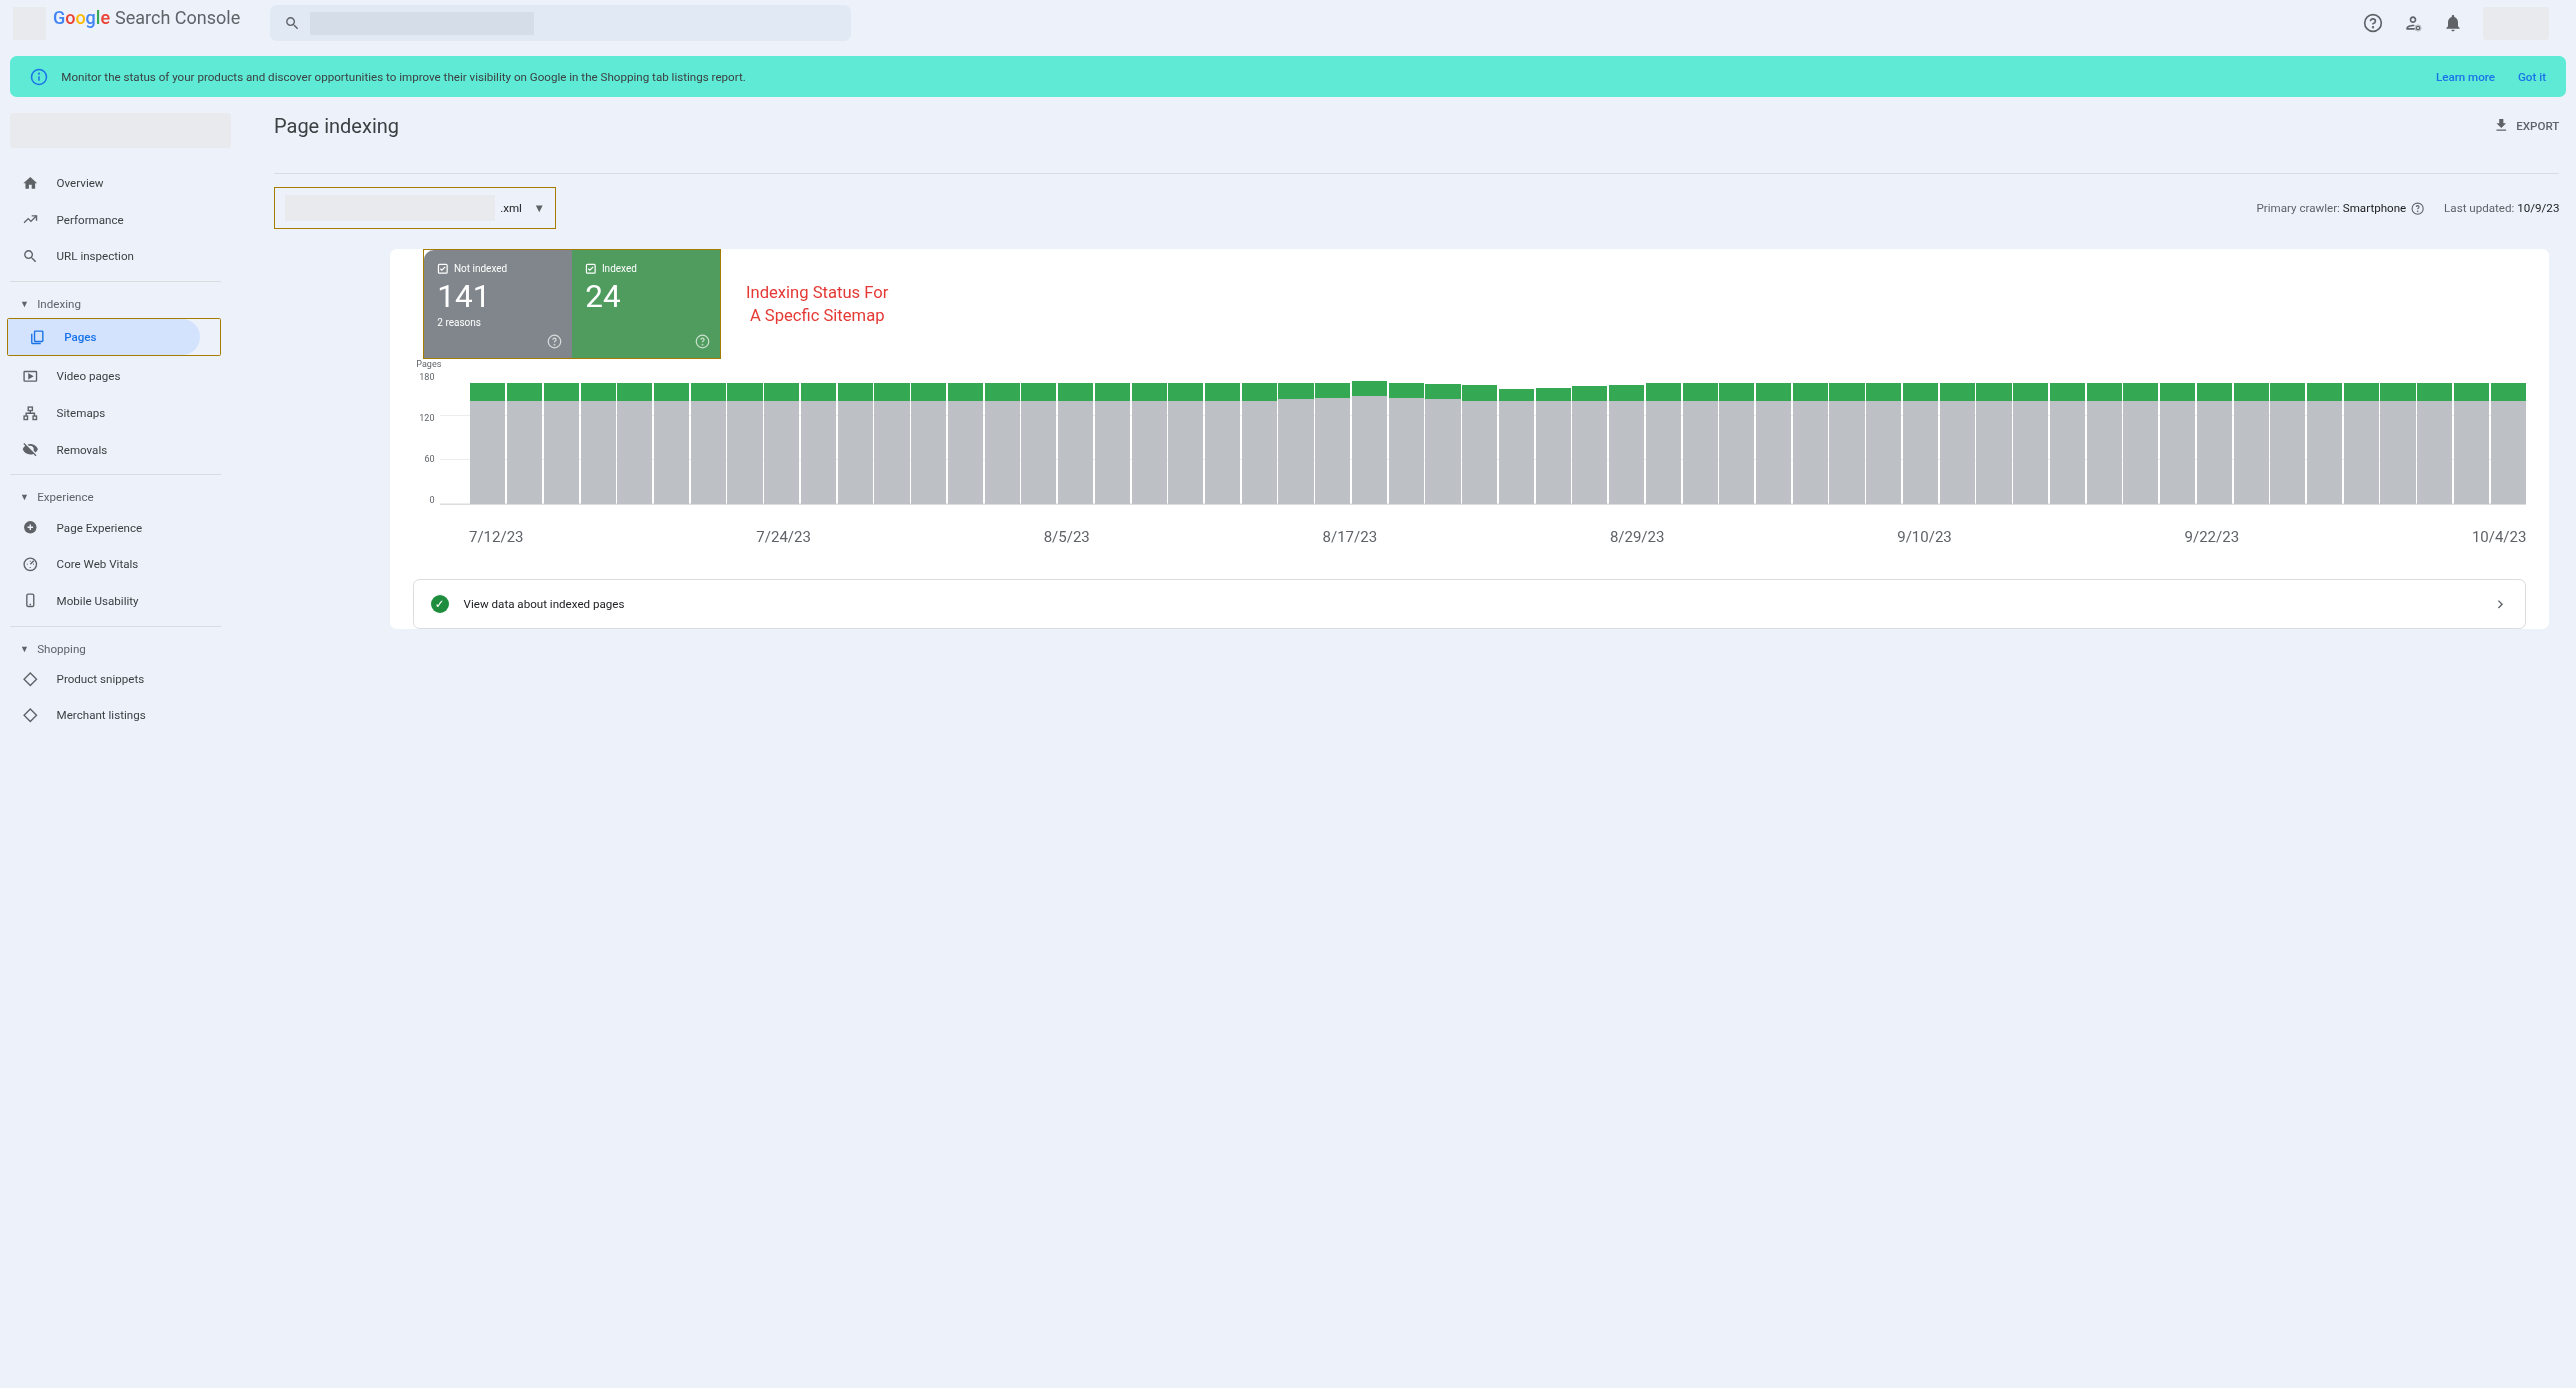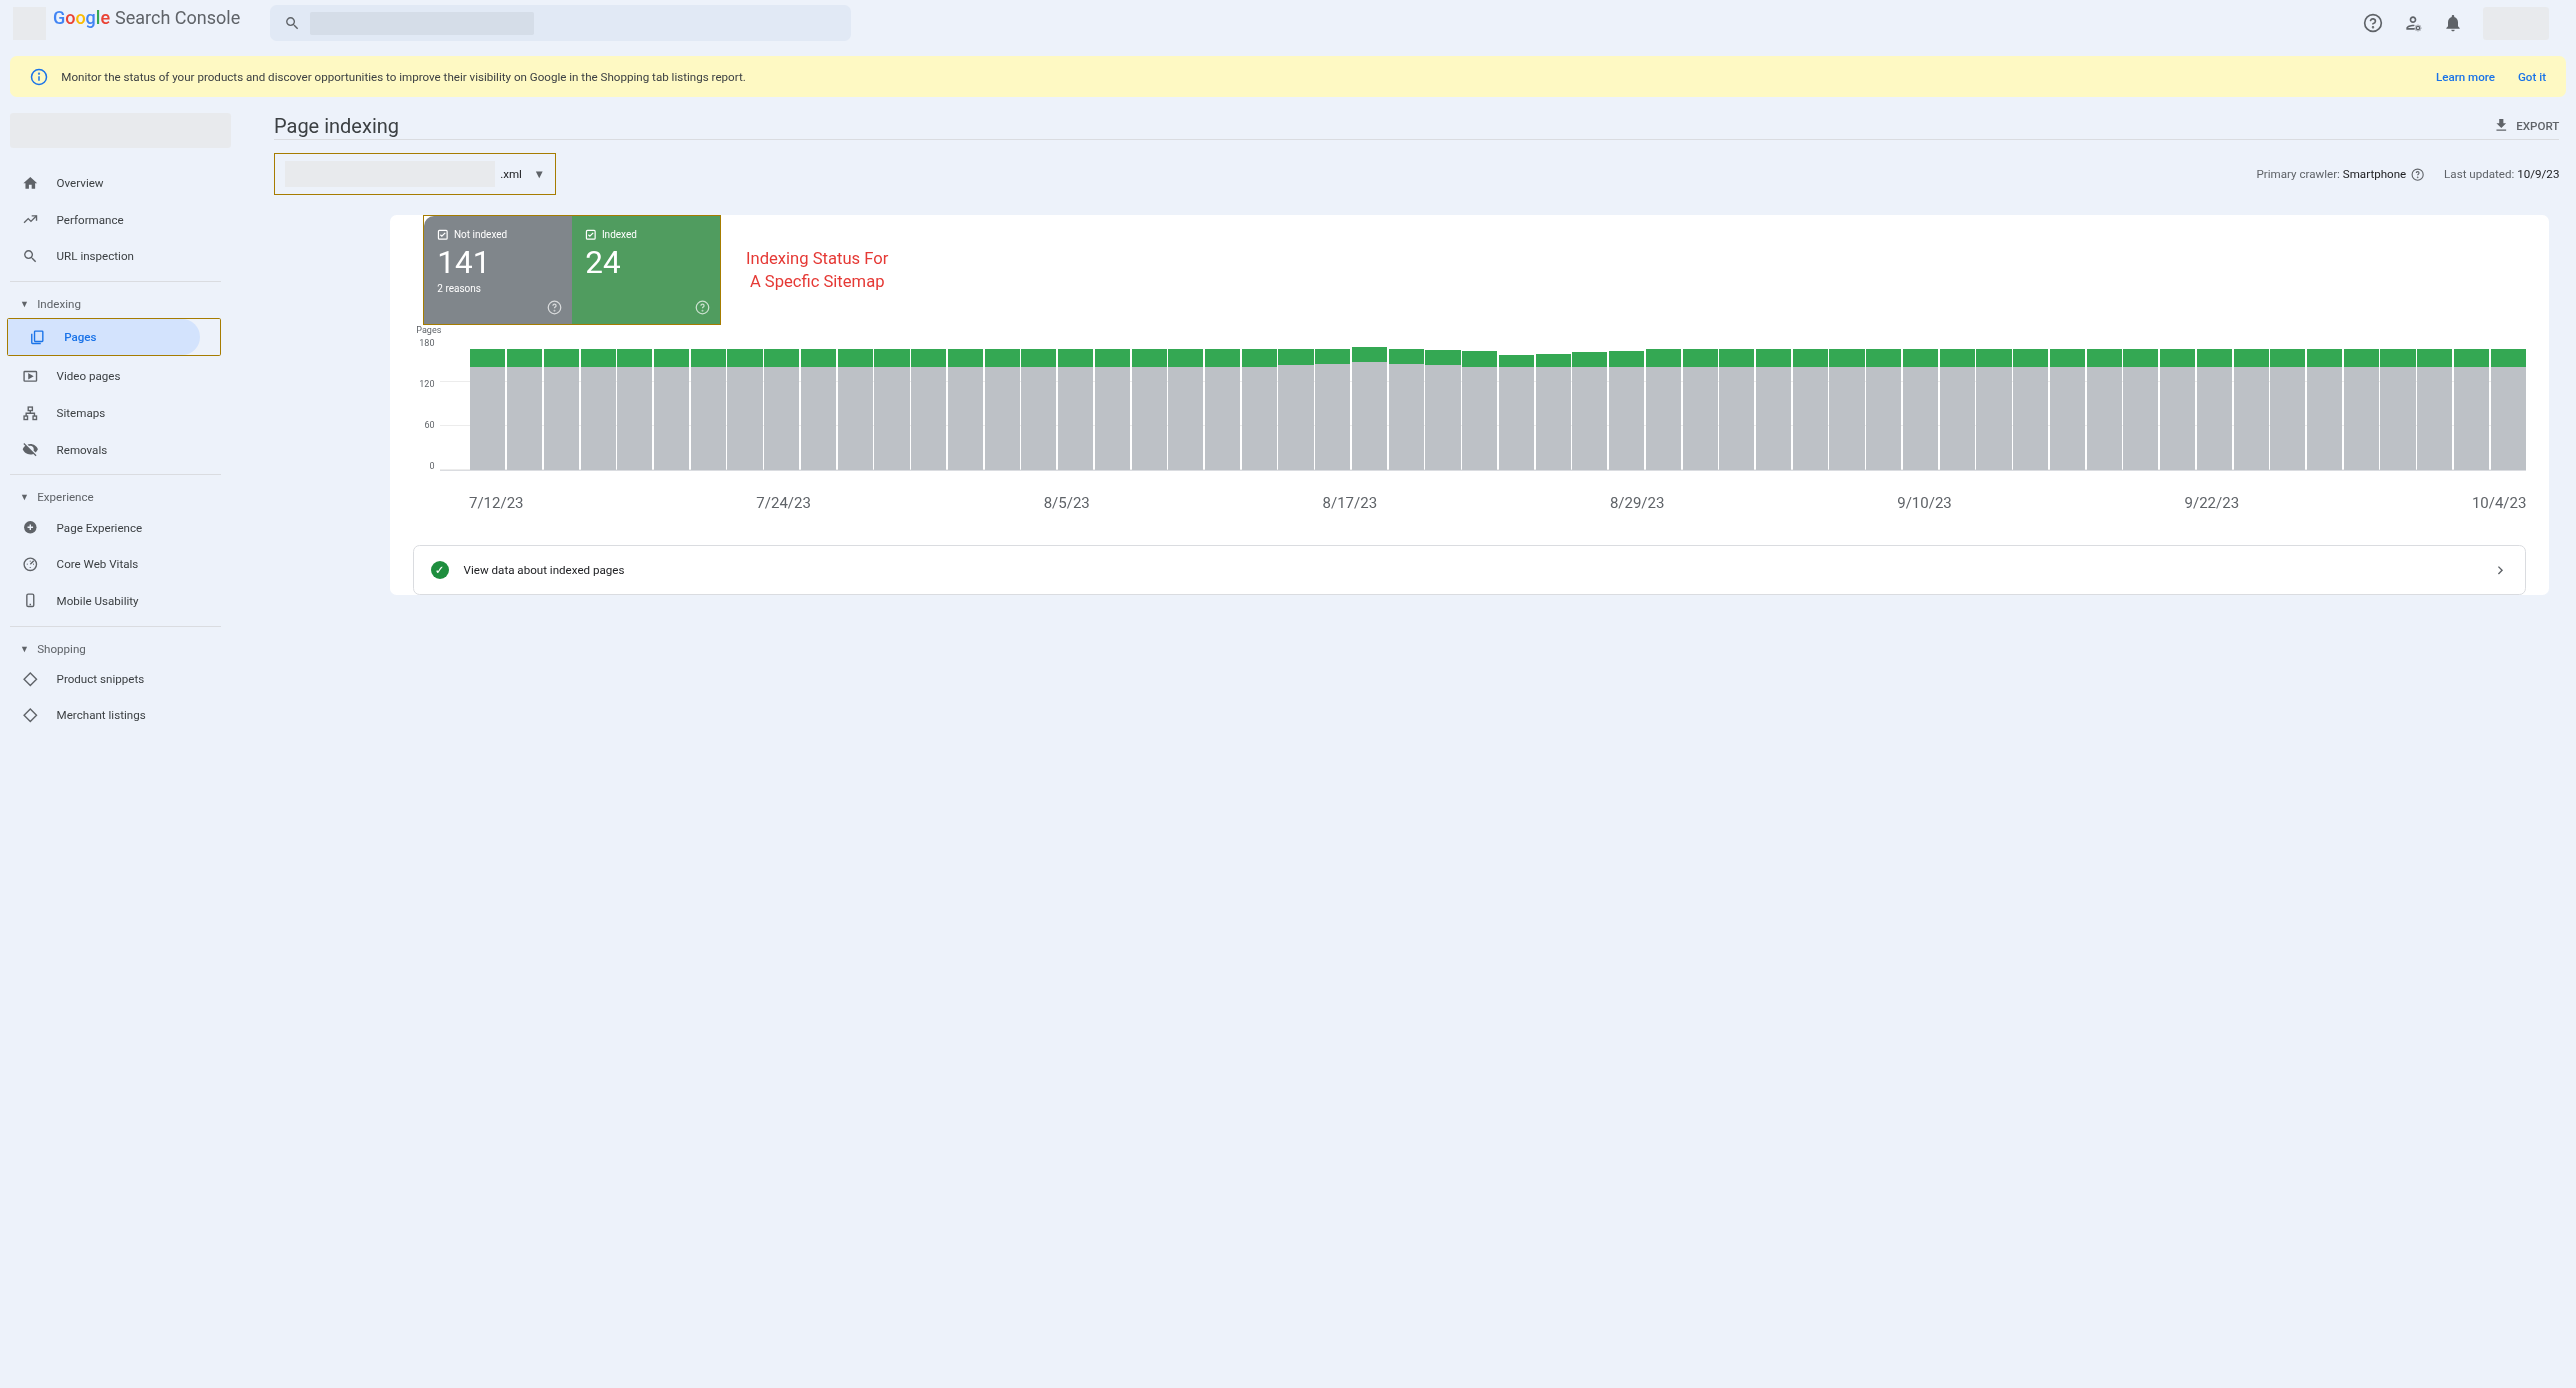--- a/index.html
+++ b/index.html
@@ -9,39 +9,39 @@
 .logo-area { display: flex; align-items: flex-start; width: 257px; }
 .logo-placeholder { width: 33px; height: 33px; background: #e8eaed; margin-right: 6.6px; }
 .logo-text { font-size: 18px; color: #5f6368; display: flex; align-items: center; }
 .g-blue { color: #4285f4; } .g-red { color: #ea4335; } .g-yellow { color: #fbbc04; } .g-green { color: #34a853; }
 .search-bar { flex: 1; max-width: 581px; background: #e1e9f5; border-radius: 6.6px; height: 36px; display: flex; align-items: center; padding: 0 13.3px; }
 .search-input-fake { background: #d5dde8; height: 23px; width: 224px; margin-left: 10px; border-radius: 1.7px; }
 .header-icons { margin-left: auto; display: flex; align-items: center; gap: 20px; padding-right: 13.3px; }
 .header-icon { color: #5f6368; cursor: pointer; }
 .avatar-placeholder { width: 66px; height: 33px; background: #e8eaed; border-radius: 3.3px; }
 
-.banner { margin: 10px 10px 0; background: #fef9c3; border-radius: 6.6px; padding: 11.6px 20px; display: flex; align-items: center; color: #3c4043; }
+.banner { margin: 10px 10px 0; background: #5eead4; border-radius: 6.6px; padding: 11.6px 20px; display: flex; align-items: center; color: #3c4043; }
 .banner-icon { color: #1a73e8; margin-right: 13.3px; }
 .banner-links { margin-left: auto; display: flex; gap: 23px; }
 .banner-link { color: #1a73e8; cursor: pointer; font-weight: 500; }
 
 .layout { display: flex; }
 .sidebar { width: 241px; padding: 6px 0; }
 .property-box { margin: 10px 10px 16.6px; height: 35px; background: #e8eaed; border-radius: 3.3px; }
 .nav-item { display: flex; align-items: center; padding: 8.3px 20px; color: #3c4043; cursor: pointer; border-radius: 0 20px 20px 0; margin-right: 20px; }
 .nav-item.active { background: #d3e3fd; color: #1a73e8; font-weight: 500; }
 .nav-icon { width: 20px; height: 20px; margin-right: 16.6px; color: #5f6368; display: flex; align-items: center; justify-content: center; }
 .nav-item.active .nav-icon { color: #1a73e8; }
 .nav-section { padding: 8.3px 20px 5px; color: #5f6368; font-size: 11.6px; display: flex; align-items: center; cursor: pointer; }
 .nav-section .chev { margin-right: 8.3px; font-size: 9px; }
 .nav-divider { border-top: 0.8px solid #dadce0; margin: 6.6px 20px 6.6px 10px; }
 .highlight-box { border: 1.7px solid #a67c00; margin: 1.7px 20px 1.7px 6.6px; border-radius: 1.7px; }
 
 .main { flex: 1; padding: 16.6px 16.6px 16.6px 33px; }
-.page-header { display: flex; align-items: center; margin-bottom: 1px; }
+.page-header { display: flex; align-items: center; margin-bottom: 35px; }
 .page-title { font-size: 20px; color: #3c4043; font-weight: 400; }
 .export-btn { margin-left: auto; display: flex; align-items: center; gap: 6.6px; color: #5f6368; font-weight: 500; cursor: pointer; }
 
 .filter-row { display: flex; align-items: center; margin-bottom: 20px; border-top: 0.8px solid #dadce0; padding-top: 13.3px; }
 .sitemap-filter { border: 1.7px solid #a67c00; padding: 6.6px 10px; display: flex; align-items: center; width: 282px; }
 .sitemap-blanked { background: #e8eaed; height: 26.5px; width: 216px; margin-right: 5px; }
 .crawler-info { margin-left: auto; color: #5f6368; display: flex; align-items: center; gap: 20px; }
 
 .card { background: white; border-radius: 6.6px; padding: 0; margin-left: 116px; margin-right: 10px; }
 .stats-row { display: flex; padding-left: 33px; }

